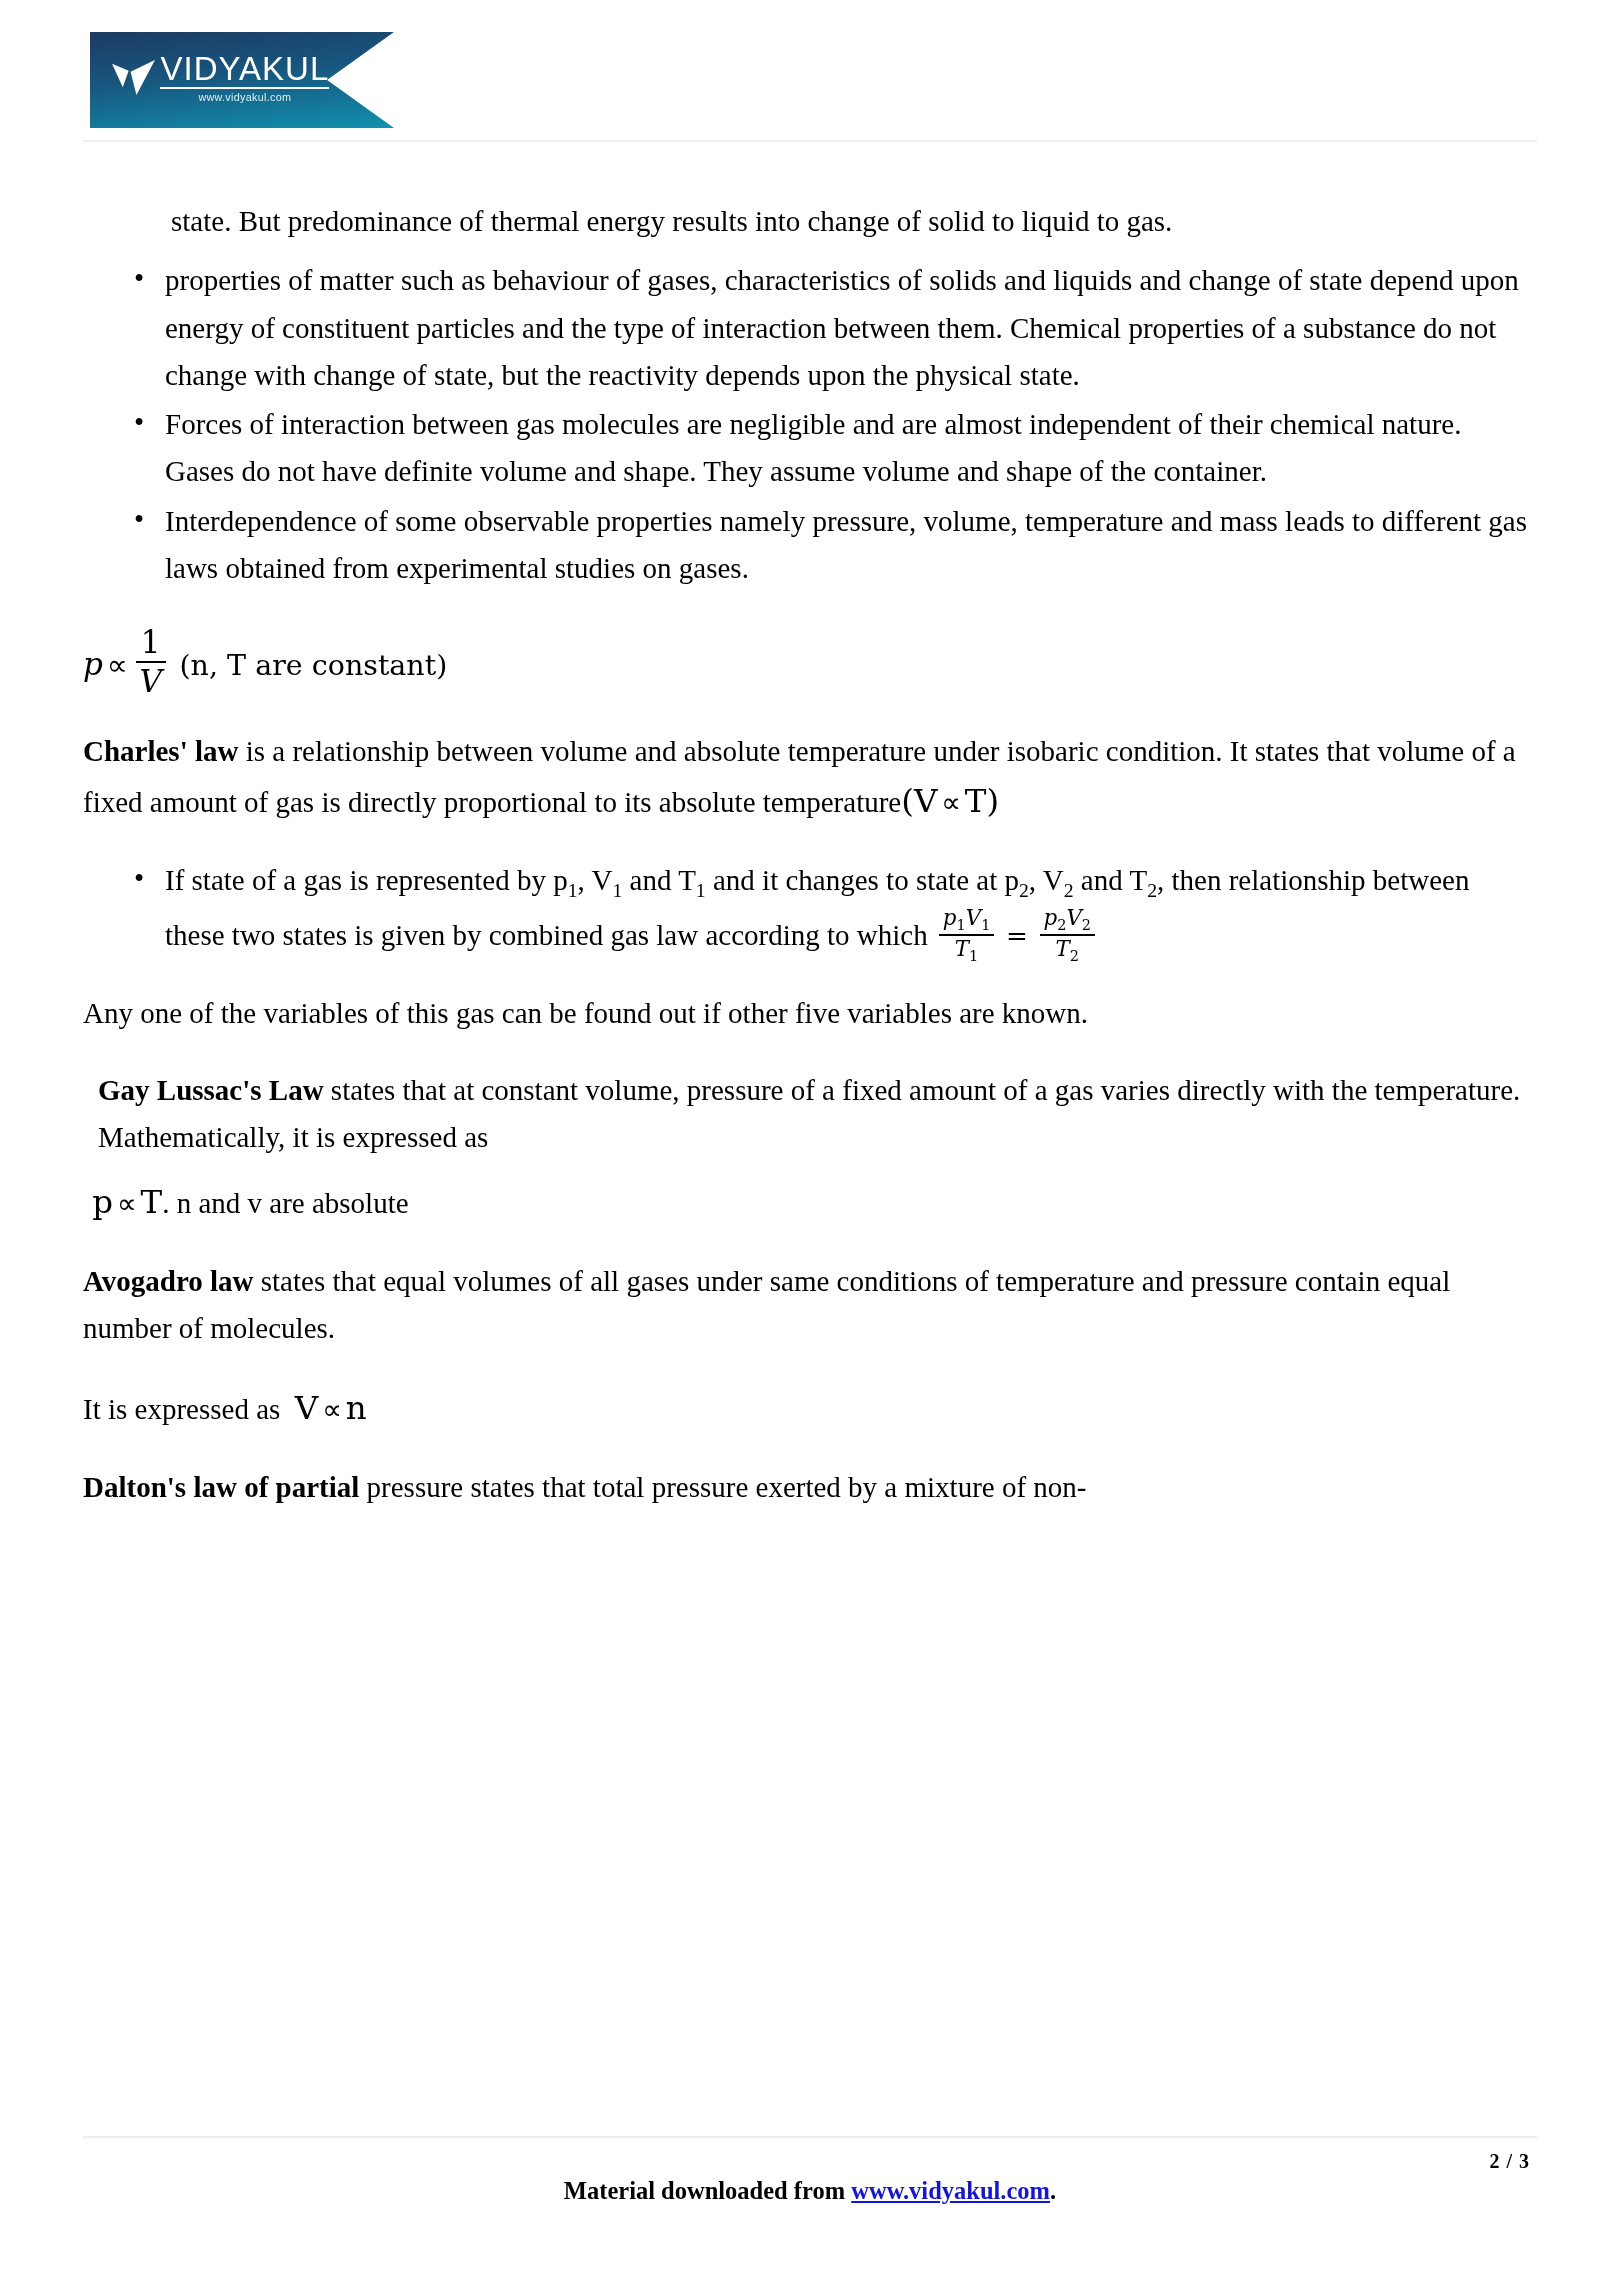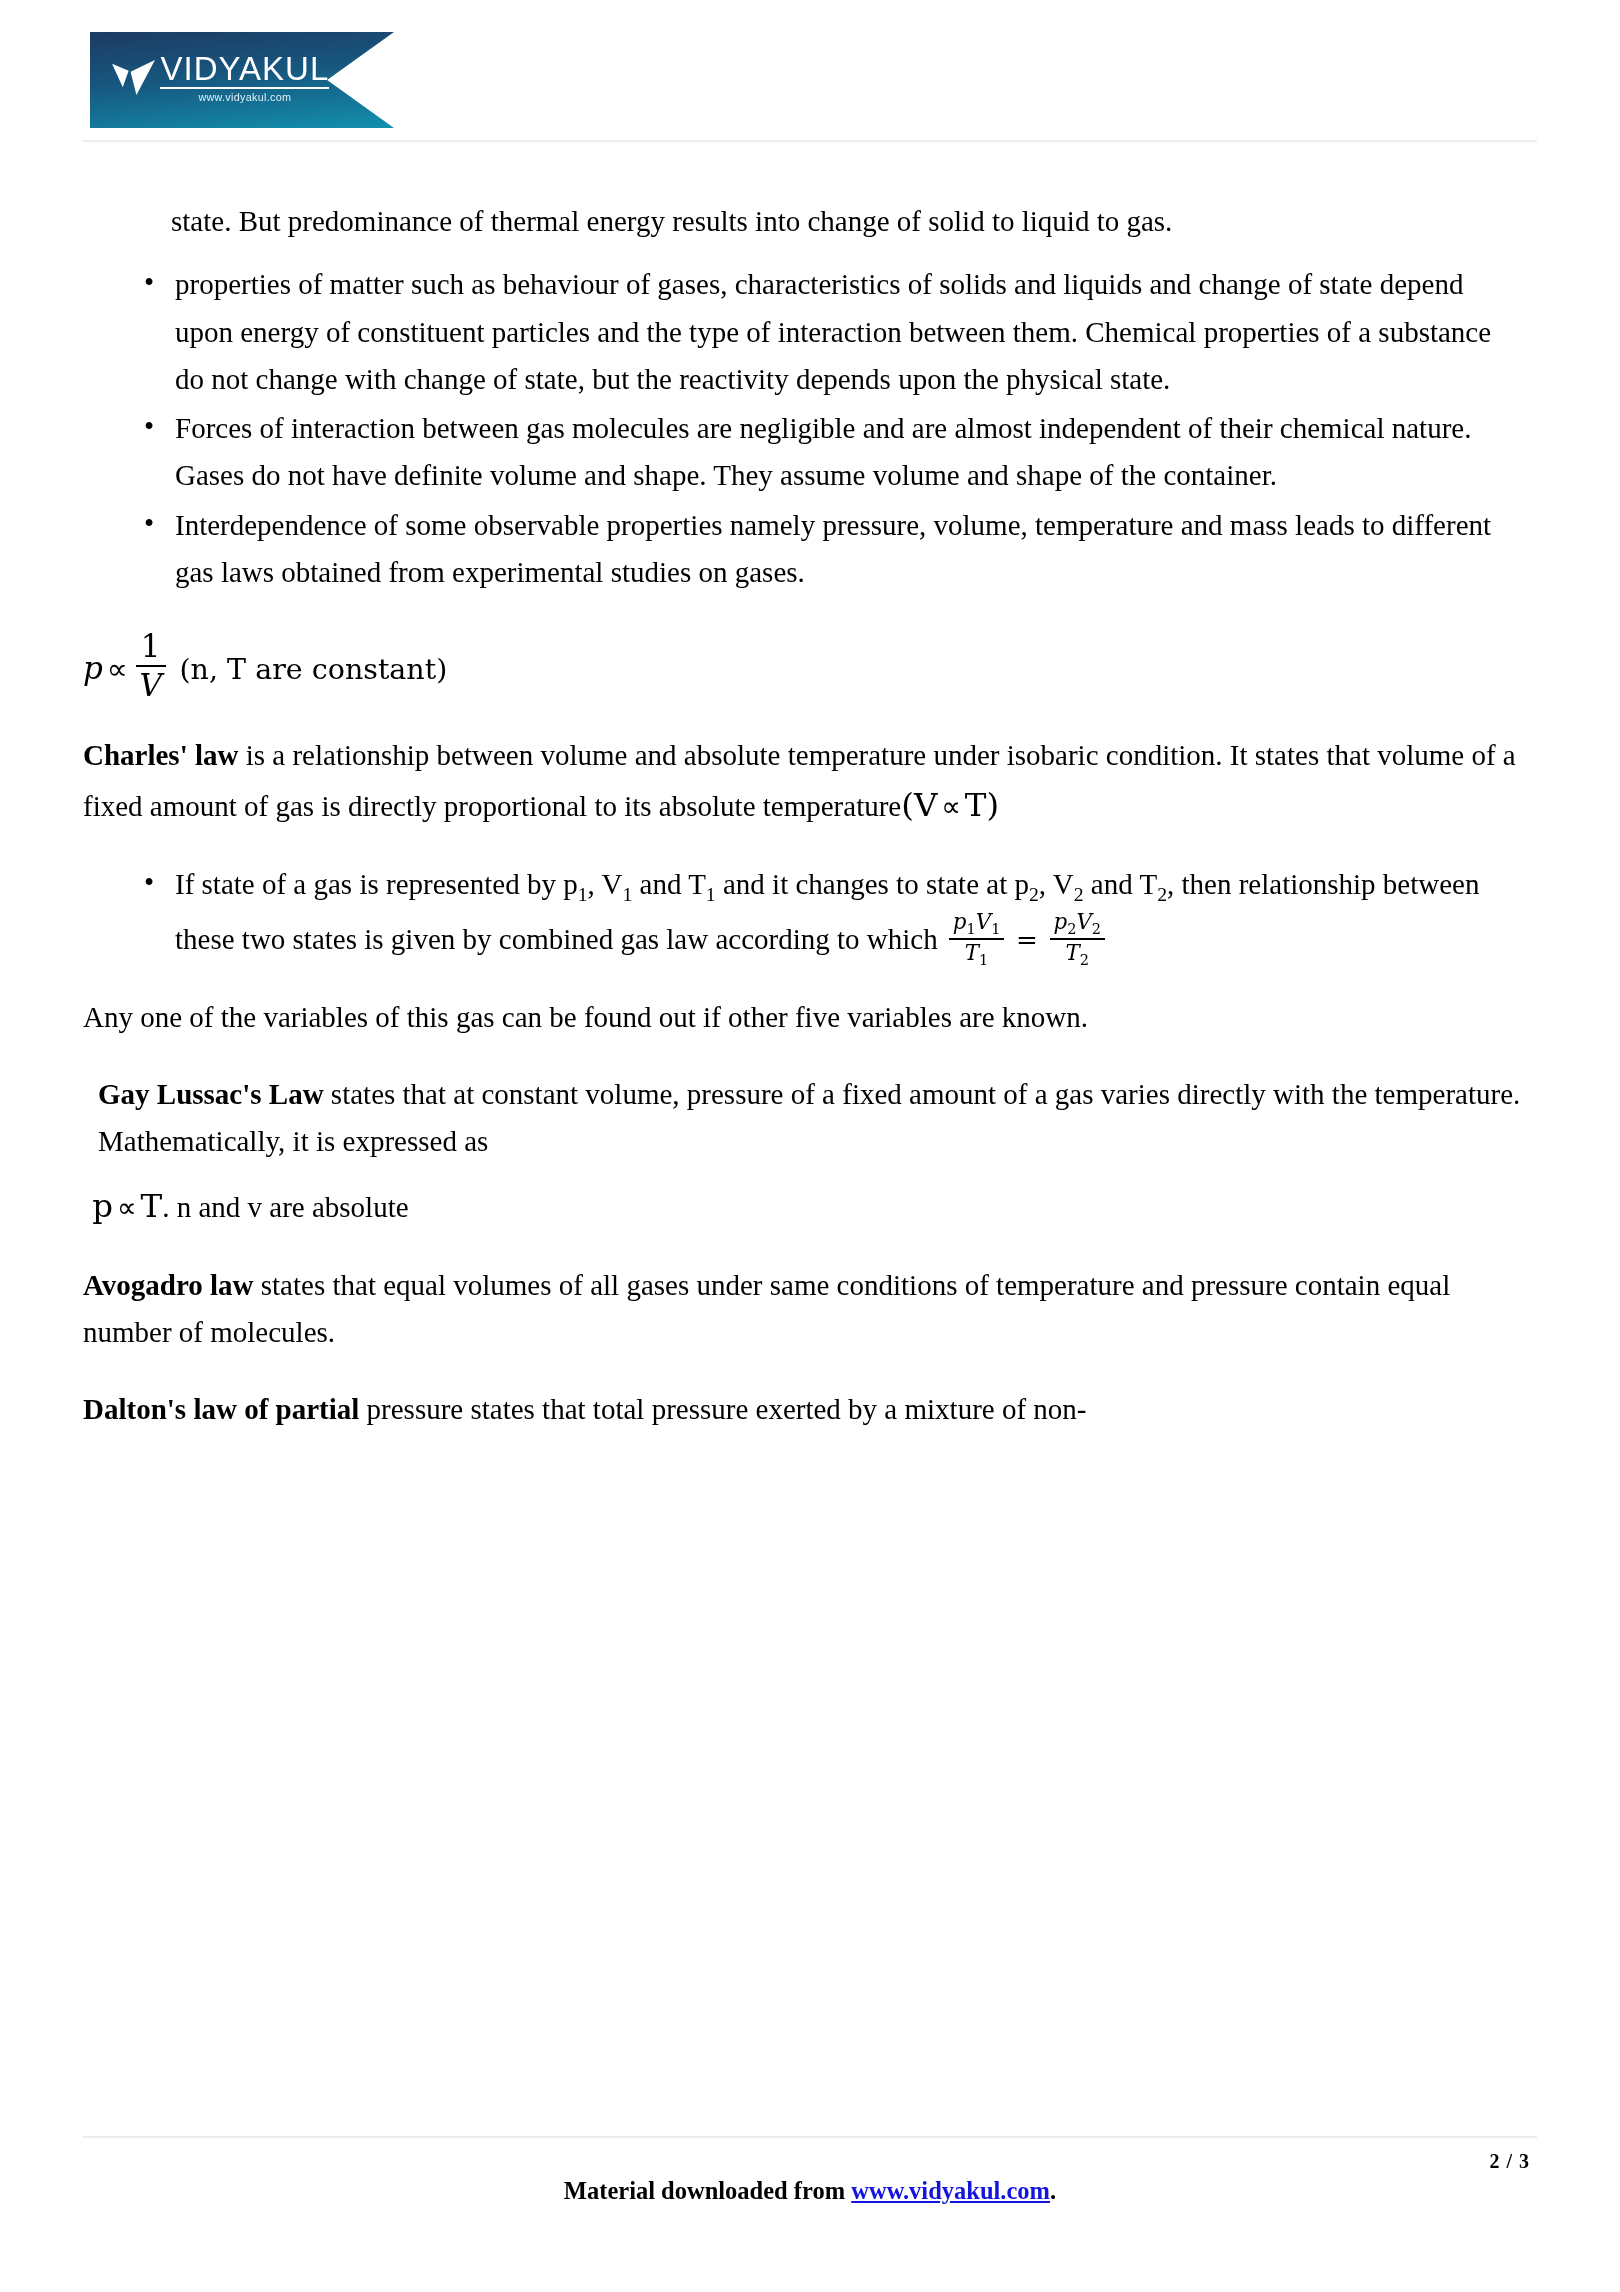--- a/index.html
+++ b/index.html
@@ -90,21 +90,21 @@
     margin: 0 0 7.8px 0;
   }
   .para-gap {
     margin: 0 0 29px 0;
   }
   .tight {
     margin: 15px;
   }
   .bullet-list {
     list-style: none;
-    margin: 16px;
+    margin: 6px;
     padding: 0;
   }
   .bullet-list li {
     position: relative;
     padding-left: 76px;
     margin: 0 0 2px 0;
   }
   .bullet-list li::before {
     content: "\2022";
     position: absolute;
@@ -253,20 +253,21 @@
     </li>
   </ul>
 
   <p class="para-gap" style="margin-top:25.5px">Any one of the variables of this gas can be found out if other five variables are known.</p>
 
   <p class="tight"><b>Gay Lussac's Law</b><span> states that at constant volume, pressure of a fixed amount of a gas varies directly with the temperature. Mathematically, it is expressed as</span></p>
   <p class="para-gap math">&nbsp;<span class="bigvar">p</span><span class="prop">∝</span><span class="bigvar">T</span><span style="font-family:'Liberation Serif',serif">. n and v are absolute</span></p>
 
   <p class="para-gap"><b>Avogadro law</b><span> states that equal volumes of all gases under same conditions of temperature and pressure contain equal number of molecules.</span></p>
 
+  <p class="para-gap"><span>It is expressed as</span>&nbsp; <span class="bigvar math">V</span><span class="prop">∝</span><span class="bigvar math">n</span></p>
 
   <p class="para-gap"><b>Dalton's law of partial</b><span> pressure states that total pressure exerted by a mixture of non-</span></p>
 
 </div>
 
 <div class="page-footer">
   <div class="footer-rule"></div>
   <div class="footer-center"><span>Material downloaded from </span><a class="footer-link" href="#">www.vidyakul.com</a><span>.</span></div>
   <div class="footer-page">2 / 3</div>
 </div>

